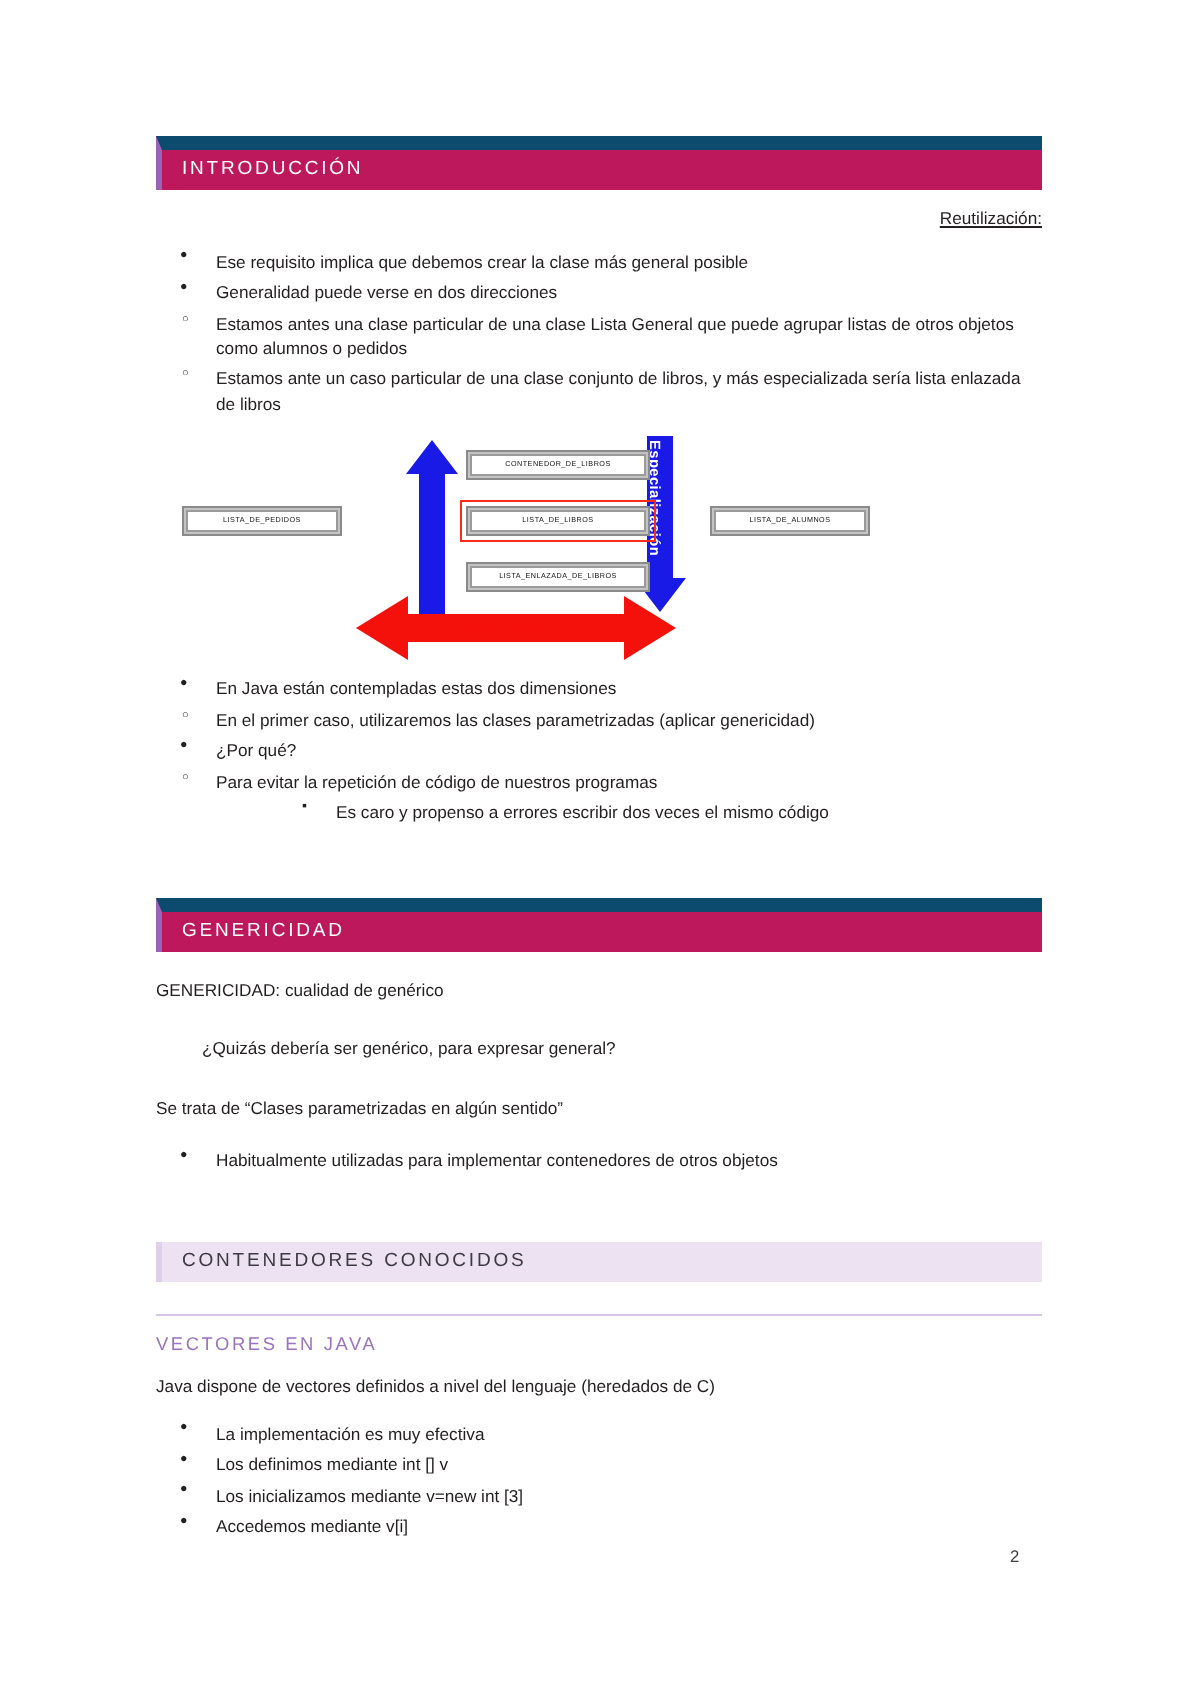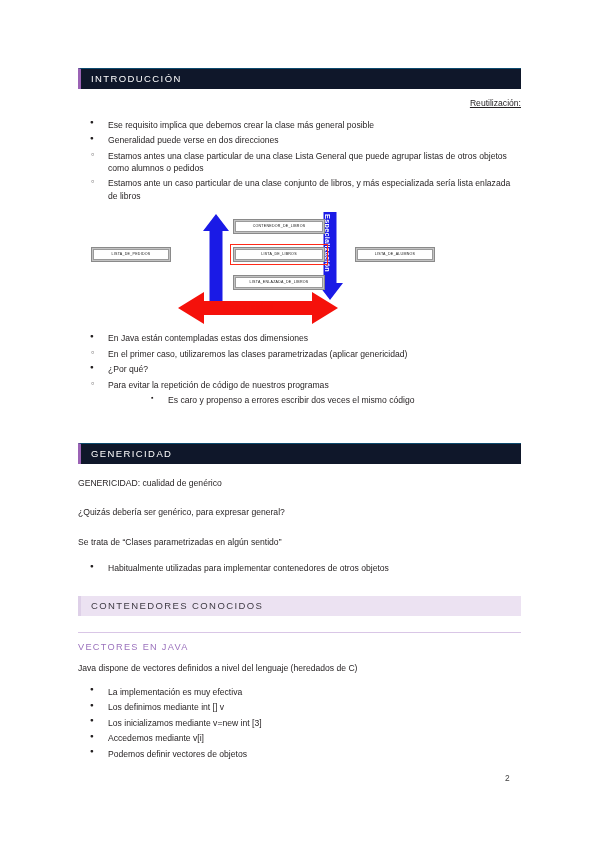--- a/index.html
+++ b/index.html
@@ -32,24 +32,24 @@
   
   .sec-bar {
     position: relative;
     box-sizing: border-box;
     width: 443px;
     padding: 4px 0 5px 10px;
     font-size: 9.5px;
     letter-spacing: 1.4px;
   }
   .sec-bar.purple {
-    background: #0f172a;
+    background: #be185d;
     color: #ffffff;
     border-left: 3px solid #9b63b5;
-    border-top: 1px solid #0c4a6e;
+    border-top: 7px solid #0c4a6e;
   }
   .sec-bar.light {
     background: #ece2f2;
     color: #3d3a42;
     border-left: 3px solid #ded0e8;
   }
 
   
   .para {
     font-size: 8.6px;
@@ -270,44 +270,43 @@
         <li>Para evitar la repetición de código de nuestros programas</li>
       </ul>
       <ul class="lvl l3 sub-list" style="margin-left:60px;">
         <li>Es caro y propenso a errores escribir dos veces el mismo código</li>
       </ul>
     </div>
 
     <div class="sec-bar purple" style="margin-top:36px;">GENERICIDAD</div>
 
     <div class="para" style="margin-top:14px;">GENERICIDAD: cualidad de genérico</div>
-    <div class="para" style="margin-top:18px;">¿Quizás debería ser genérico, para expresar general?</div>
+    <div class="para" style="margin-top:18px;margin-left:23px;">¿Quizás debería ser genérico, para expresar general?</div>
     <div class="para" style="margin-top:18px;">Se trata de “Clases parametrizadas en algún sentido”</div>
 
     <div class="list-block" style="margin-top:14px;">
       <ul class="lvl l1">
         <li>Habitualmente utilizadas para implementar contenedores de otros objetos</li>
       </ul>
     </div>
 
-    <div class="sec-bar light" style="margin-top:21px;">CONTENEDORES CONOCIDOS</div>
+    <div class="sec-bar light" style="margin-top:34px;">CONTENEDORES CONOCIDOS</div>
 
     <div class="rule"></div>
 
     <div class="subhead">VECTORES EN JAVA</div>
 
     <div class="para" style="">Java dispone de vectores definidos a nivel del lenguaje (heredados de C)</div>
 
     <div class="list-block" style="margin-top:11px;">
       <ul class="lvl l1">
         <li>La implementación es muy efectiva</li>
         <li>Los definimos mediante int [] v</li>
         <li>Los inicializamos mediante v=new int [3]</li>
         <li>Accedemos mediante v[i]</li>
-        <li>Podemos definir vectores de objetos</li>
       </ul>
     </div>
 
   </div>
 
   <div class="pagenum">2</div>
 
 </div>
 
 </body></html>

